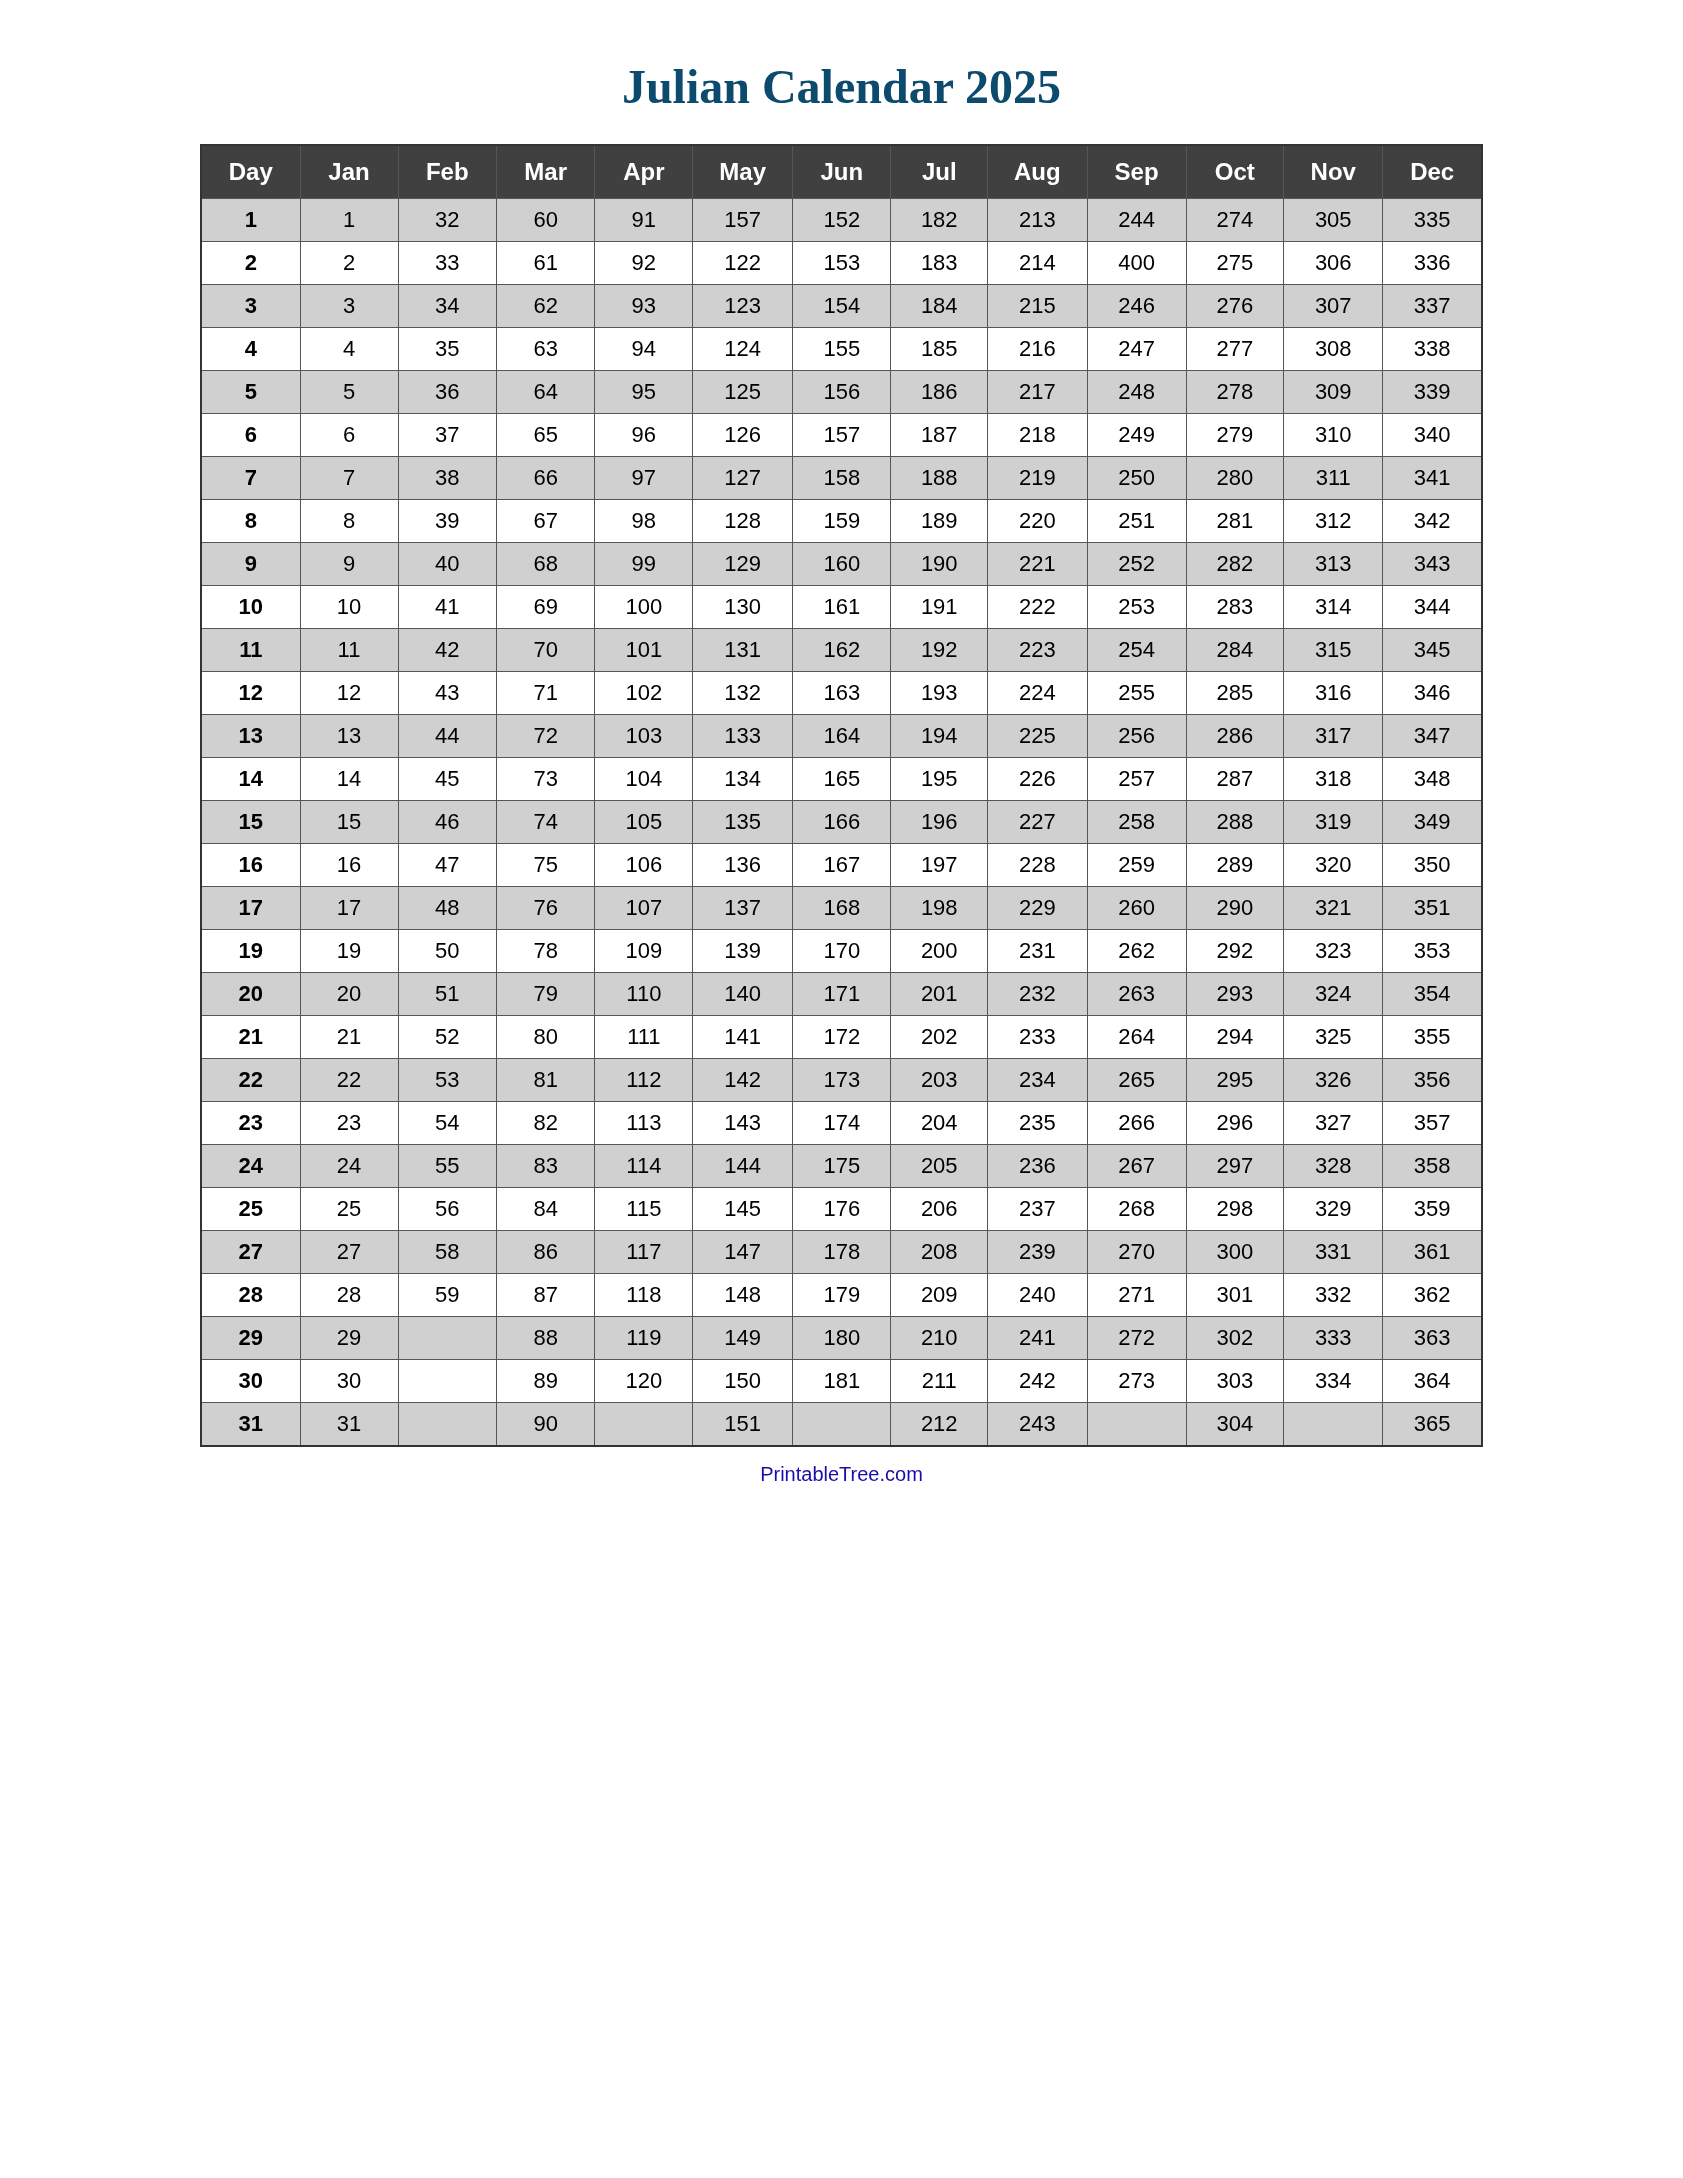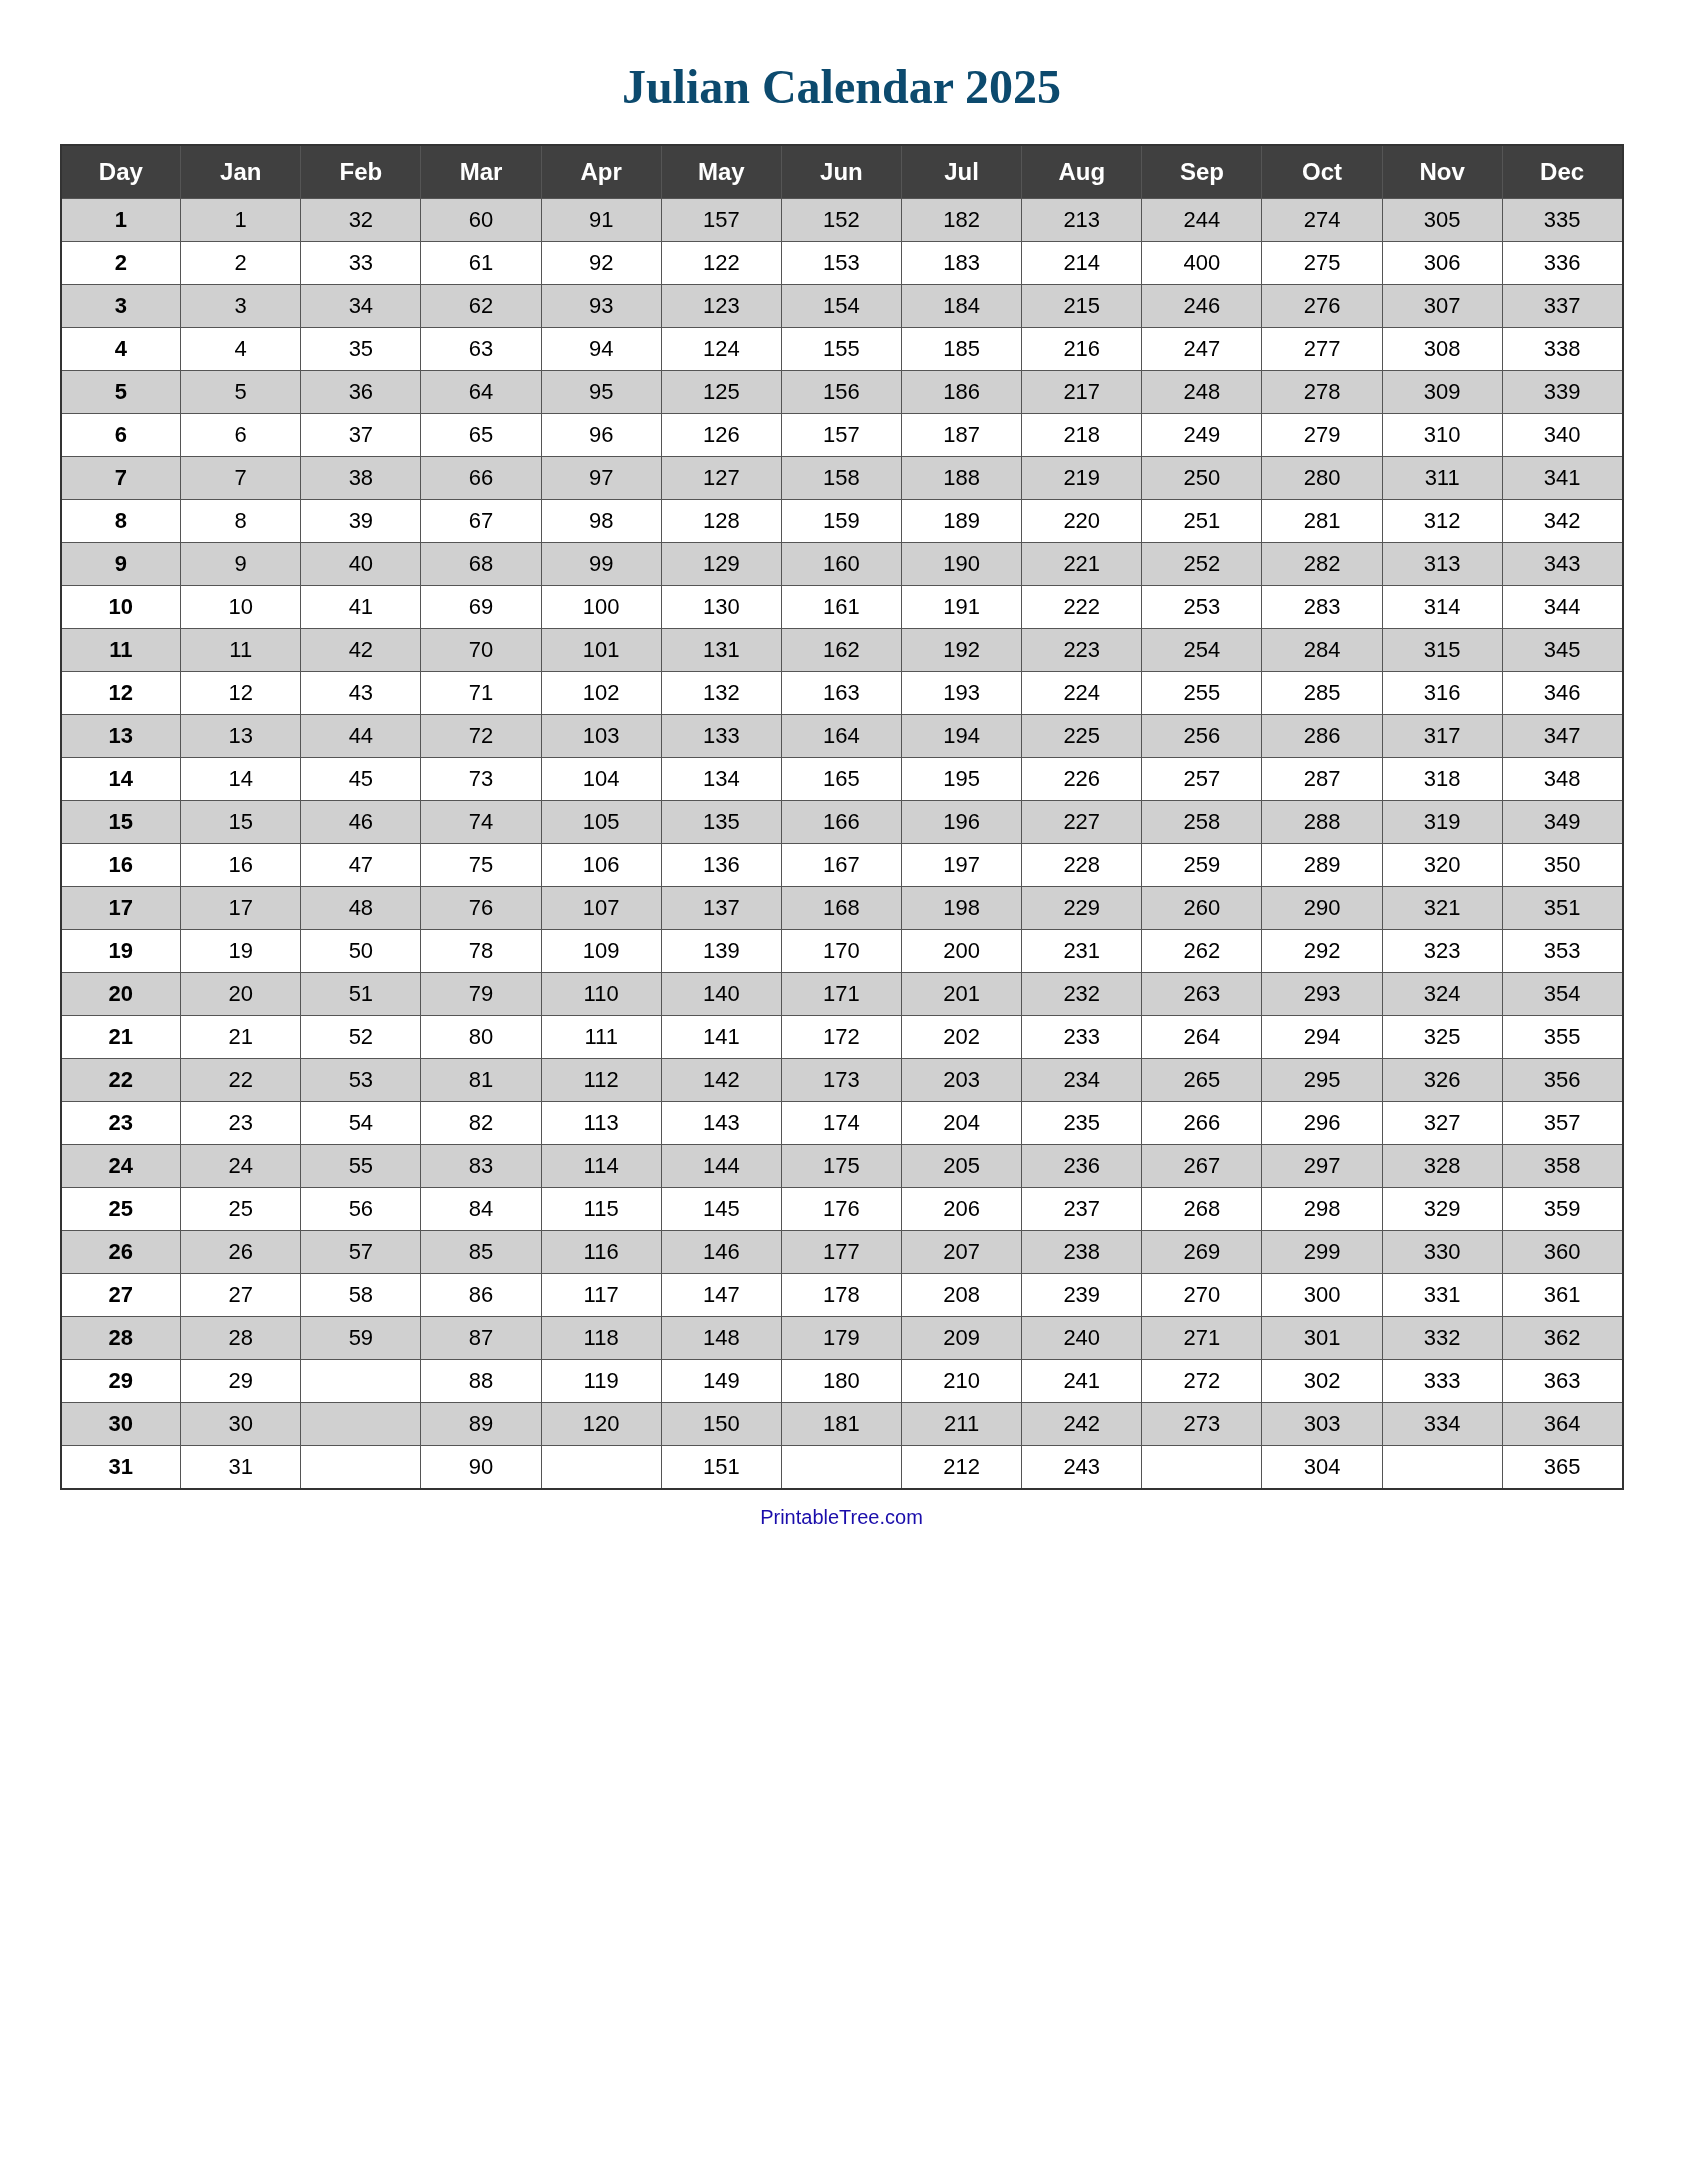--- a/index.html
+++ b/index.html
@@ -22,21 +22,21 @@
     h1 {
       font-size: 48px;
       font-weight: bold;
       font-family: Georgia, serif;
       margin-bottom: 30px;
       color: #0c4a6e;
     }
 
     .calendar-table {
       border-collapse: collapse;
-      width: 1564px;
+      width: 1283px;
       border: 2px solid #333;
     }
 
     .calendar-table th,
     .calendar-table td {
       border: 1px solid #555;
       text-align: center;
       padding: 8px 4px;
       font-size: 22px;
       width: calc(1564px / 13);
@@ -450,35 +450,20 @@
         <td>145</td>
         <td>176</td>
         <td>206</td>
         <td>237</td>
         <td>268</td>
         <td>298</td>
         <td>329</td>
         <td>359</td>
       </tr>
       <tr>
-        <td>26</td>
-        <td>26</td>
-        <td>57</td>
-        <td>85</td>
-        <td>116</td>
-        <td>146</td>
-        <td>177</td>
-        <td>207</td>
-        <td>238</td>
-        <td>269</td>
-        <td>299</td>
-        <td>330</td>
-        <td>360</td>
-      </tr>
-      <tr>
         <td>27</td>
         <td>27</td>
         <td>58</td>
         <td>86</td>
         <td>117</td>
         <td>147</td>
         <td>178</td>
         <td>208</td>
         <td>239</td>
         <td>270</td>

